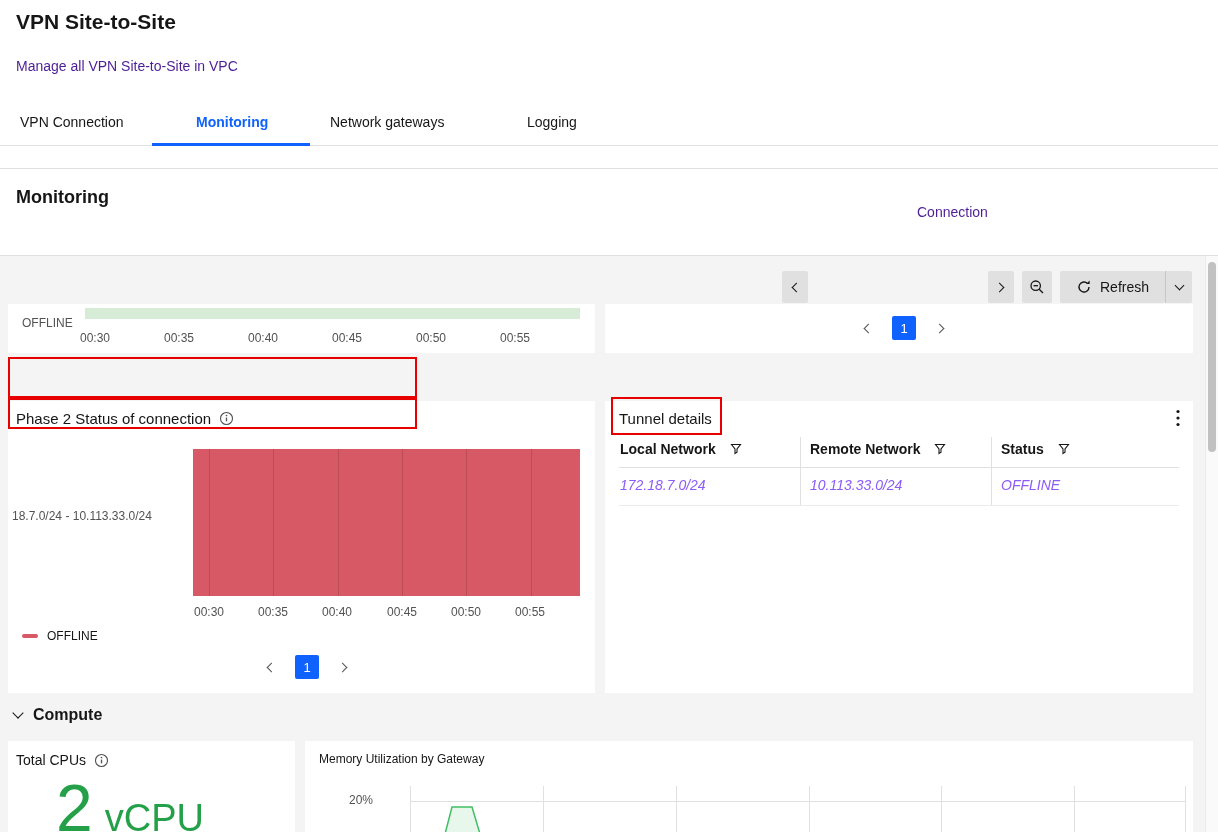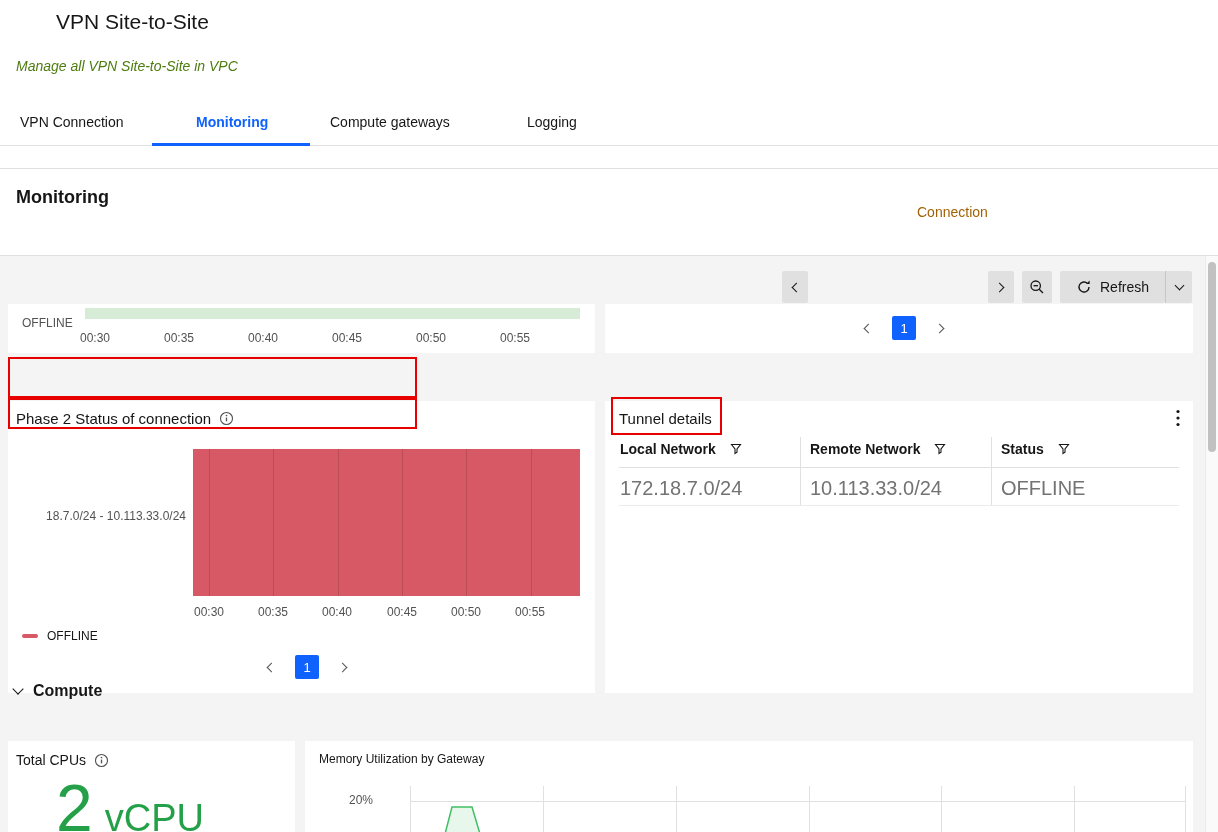--- a/index.html
+++ b/index.html
@@ -2,32 +2,32 @@
 <html><head>
 <meta charset="utf-8">
 <style>
   * { box-sizing: border-box; margin: 0; padding: 0; }
   html, body { background: #ffffff; }
   body { font-family: "Liberation Sans", "DejaVu Sans", sans-serif; color: #161616; }
   .screen { position: relative; width: 1218px; height: 832px; background: #ffffff; overflow: hidden; }
 
   
   .page-hdr { position: absolute; top: 0; left: 0; width: 100%; height: 168px; background: #fff; }
-  .page-title { position: absolute; left: 16px; top: 10px; font-size: 21px; font-weight: 400; color: #161616; margin-left: 40px; }
-  .page-sub { position: absolute; left: 16px; top: 58px; font-size: 14px; color: #4d7c0f; font-style: italic; }
+  .page-title { position: absolute; left: 16px; top: 10px; font-size: 21px; font-weight: 700; color: #161616; }
+  .page-sub { position: absolute; left: 16px; top: 58px; font-size: 14px; color: #4c1d95; }
   .tabs-divider { position: absolute; top: 145px; left: 0; width: 100%; height: 1px; background: #e0e0e0; }
   .tab { position: absolute; top: 114px; font-size: 14px; color: #161616; cursor: pointer; white-space: nowrap; }
   .tab.active { color: #0f62fe; font-weight: 700; }
   .tab-underline { position: absolute; left: 152px; top: 143px; width: 158px; height: 3px; background: #0f62fe; }
 
   
   .mon-hdr { position: absolute; top: 168px; left: 0; width: 100%; height: 87px; background: #fff; border-top: 1px solid #e0e0e0; }
   .mon-title { position: absolute; left: 16px; top: 18px; font-size: 18px; font-weight: 700; color: #161616; }
   .mon-desc { position: absolute; left: 16px; top: 48px; font-size: 14px; color: #525252; }
-  .conn-label { position: absolute; left: 917px; top: 35px; font-size: 14px; color: #a16207; }
+  .conn-label { position: absolute; left: 917px; top: 35px; font-size: 14px; color: #4c1d95; }
   .conn-select { position: absolute; left: 1000px; top: 25px; width: 198px; height: 37px; background: #fff;
     border: 2px solid #0f62fe; border-radius: 2px; display: flex; align-items: center;
     justify-content: space-between; padding: 0 14px; font-size: 14px; cursor: pointer; }
 
   
   .content { position: absolute; top: 255px; left: 0; width: 100%; height: 577px; background: #f4f4f4;
     border-top: 1px solid #e0e0e0; overflow: hidden; }
 
   
   .tbtn { position: absolute; top: 15px; height: 32px; background: #e0e0e0; border: none; border-radius: 2px;
@@ -63,27 +63,27 @@
   
   .pg-btn { position: absolute; width: 24px; height: 24px; display: flex; align-items: center; justify-content: center;
     background: transparent; border: none; cursor: pointer; color: #525252; }
   .pg-cur { position: absolute; width: 24px; height: 24px; display: flex; align-items: center; justify-content: center;
     background: #0f62fe; color: #fff; font-size: 13px; border-radius: 2px; cursor: pointer; }
 
   
   .card-title { position: absolute; display: flex; align-items: center; gap: 8px; font-size: 15px; color: #161616; }
   .p2-bar { position: absolute; left: 185px; top: 48px; width: 387px; height: 147px; background: #d75966; }
   .p2-grid { position: absolute; top: 0; width: 1px; height: 100%; background: rgba(0,0,0,0.13); }
-  .p2-ylabel { position: absolute; left: 4px; top: 108px; width: 174px; text-align: right; font-size: 12px; color: #525252; }
+  .p2-ylabel { position: absolute; left: 4px; top: 108px; width: 174px; font-size: 12px; color: #525252; }
   .legend { position: absolute; left: 14px; top: 228px; display: flex; align-items: center; gap: 9px; font-size: 12px; color: #161616; }
   .legend-dash { width: 16px; height: 4px; border-radius: 2px; background: #d75966; }
 
   
   .th-cell { position: absolute; top: 40px; display: flex; align-items: center; gap: 14px; font-size: 14px; font-weight: 700; color: #161616; cursor: pointer; }
-  .td-cell { position: absolute; top: 76px; font-size: 20px; color: #737373; }
+  .td-cell { position: absolute; top: 76px; font-size: 14px; color: #8b5cf6; font-style: italic; }
   .hdr-line { position: absolute; left: 14px; right: 14px; top: 66px; height: 1px; background: #e0e0e0; }
   .row-line { position: absolute; left: 14px; right: 14px; top: 104px; height: 1px; background: #ececec; }
   .vsep { position: absolute; top: 36px; width: 1px; height: 68px; background: #e0e0e0; }
   .ovf-btn { position: absolute; left: 560px; top: 4px; width: 26px; height: 26px; background: transparent; border: none;
     display: flex; align-items: center; justify-content: center; cursor: pointer; }
 
   
   .metric { position: absolute; left: 48px; top: 34px; display: flex; align-items: baseline; gap: 12px; color: #24a148; }
   .metric-val { font-size: 66px; line-height: 1; font-weight: 400; }
   .metric-unit { font-size: 38px; font-weight: 400; }
@@ -99,21 +99,21 @@
 <body>
 
 <div class="screen">
 
   <div class="page-hdr">
     <div class="page-title">VPN Site-to-Site</div>
     <div class="page-sub">Manage all VPN Site-to-Site in VPC</div>
     <div class="tabs-divider"></div>
     <span class="tab" style="left:20px">VPN Connection</span>
     <span class="tab active" style="left:196px">Monitoring</span>
-    <span class="tab" style="left:330px">Compute gateways</span>
+    <span class="tab" style="left:330px">Network gateways</span>
     <span class="tab" style="left:527px">Logging</span>
     <div class="tab-underline"></div>
   </div>
 
   <div class="mon-hdr">
     <div class="mon-title">Monitoring</div>
     <span class="conn-label">Connection</span>
   </div>
 
   <div class="content">
@@ -233,21 +233,21 @@
       <div class="hdr-line"></div>
       <div class="vsep" style="left:195px"></div>
       <div class="vsep" style="left:386px"></div>
 
       <span class="td-cell" style="left:15px">172.18.7.0/24</span>
       <span class="td-cell" style="left:205px">10.113.33.0/24</span>
       <span class="td-cell" style="left:396px">OFFLINE</span>
       <div class="row-line"></div>
     </div>
 
-    <div class="section-hdr" style="left:14px;top:426px">
+    <div class="section-hdr" style="left:14px;top:450px">
       <span class="chv down"></span>
       <span>Compute</span>
     </div>
 
     <div class="card cpu-card">
       <div class="card-title" style="left:8px;top:11px;font-size:14px">
         <span>Total CPUs</span>
         <svg width="15" height="15" viewBox="0 0 16 16">
             <circle cx="8" cy="8" r="6.4" fill="none" stroke="#525252" stroke-width="1.2"></circle>
             <line x1="8" y1="7" x2="8" y2="11" stroke="#525252" stroke-width="1.4"></line>

